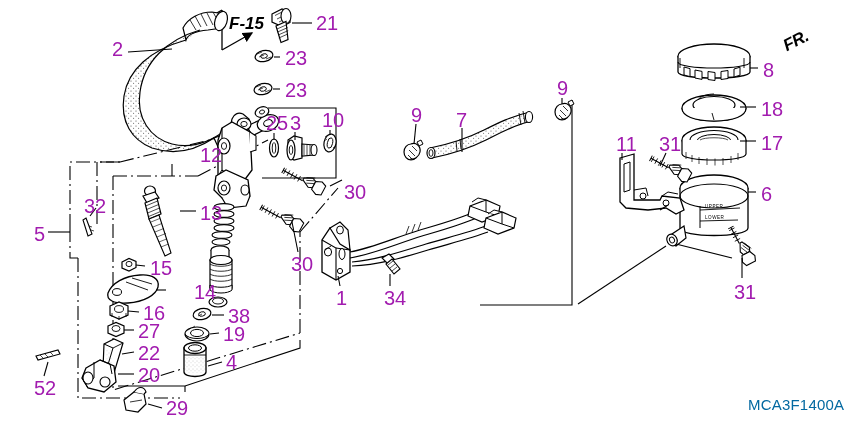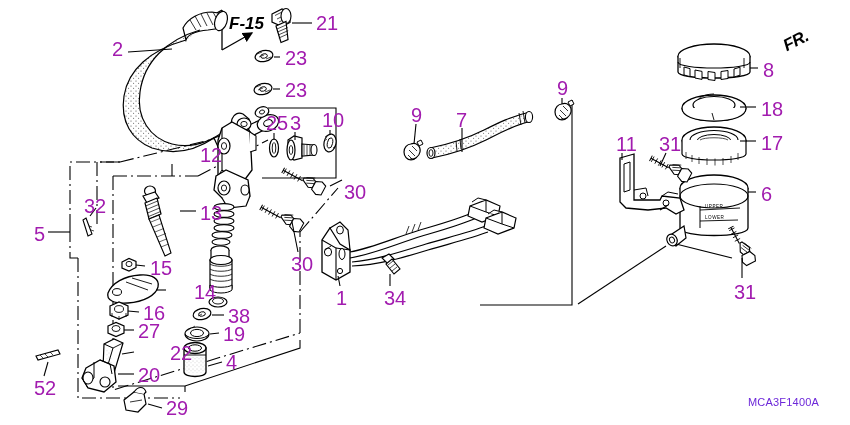--- a/index.html
+++ b/index.html
@@ -1,21 +1,21 @@
 <!DOCTYPE html>
 <html><head>
 <meta charset="utf-8">
 <title>Parts Diagram</title>
 <style>
   html,body{margin:0;padding:0;background:#fff;}
   body{width:850px;height:425px;overflow:hidden;font-family:"Liberation Sans",sans-serif;}
   #stage{position:relative;width:850px;height:425px;background:#ffffff;}
   #stage svg{position:absolute;top:0;left:0;}
   .lbl{position:absolute;font-family:"Liberation Sans",sans-serif;font-size:20px;color:#a21caf;line-height:1;white-space:nowrap;}
-  .code{position:absolute;font-size:11px;letter-spacing:.2px;color:#6d28d9;}
+  .code{position:absolute;font-size:15px;letter-spacing:.2px;color:#0369a1;}
   .fr{position:absolute;font-size:17px;font-weight:bold;font-style:italic;color:#000;transform:rotate(-27deg);transform-origin:left bottom;letter-spacing:-0.5px;}
   .f15{position:absolute;font-size:17px;font-weight:bold;font-style:italic;color:#000;letter-spacing:0px;}
 </style>
 </head>
 <body>
 
 <div id="stage">
 
   <svg width="850" height="425" viewBox="0 0 850 425">
     <defs>
@@ -489,21 +489,21 @@
   <div class="lbl" style="left:291px;top:254px;">30</div>
   <div class="lbl" style="left:336px;top:288px;">1</div>
   <div class="lbl" style="left:384px;top:288px;">34</div>
   <div class="lbl" style="left:34px;top:224px;">5</div>
   <div class="lbl" style="left:84px;top:196px;text-align:center;">32</div>
   <div class="lbl" style="left:200px;top:203px;">13</div>
   <div class="lbl" style="left:150px;top:258px;">15</div>
   <div class="lbl" style="left:170px;top:282px;margin-left:24px;">14</div>
   <div class="lbl" style="left:143px;top:303px;">16</div>
   <div class="lbl" style="left:138px;top:321px;">27</div>
-  <div class="lbl" style="left:138px;top:343px;margin-left:32px;">22</div>
+  <div class="lbl" style="left:138px;top:343px;">22</div>
   <div class="lbl" style="left:138px;top:365px;">20</div>
   <div class="lbl" style="left:34px;top:378px;">52</div>
   <div class="lbl" style="left:166px;top:398px;">29</div>
   <div class="lbl" style="left:228px;top:306px;">38</div>
   <div class="lbl" style="left:223px;top:324px;">19</div>
   <div class="lbl" style="left:226px;top:352px;">4</div>
 
 </div>
 
 </body></html>

